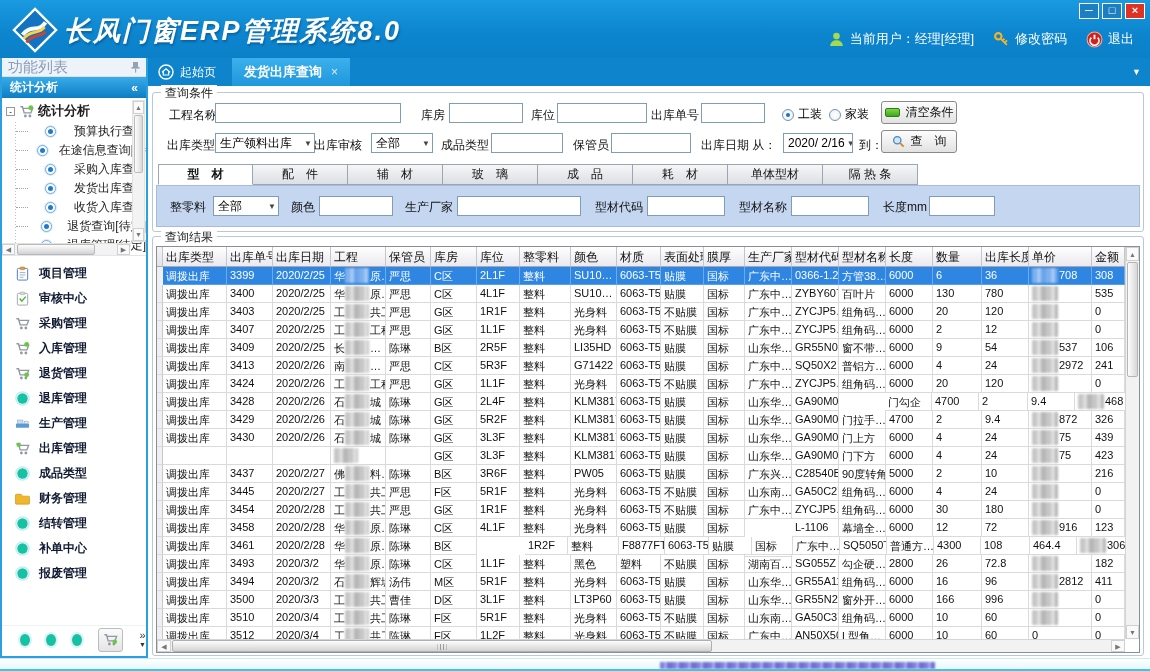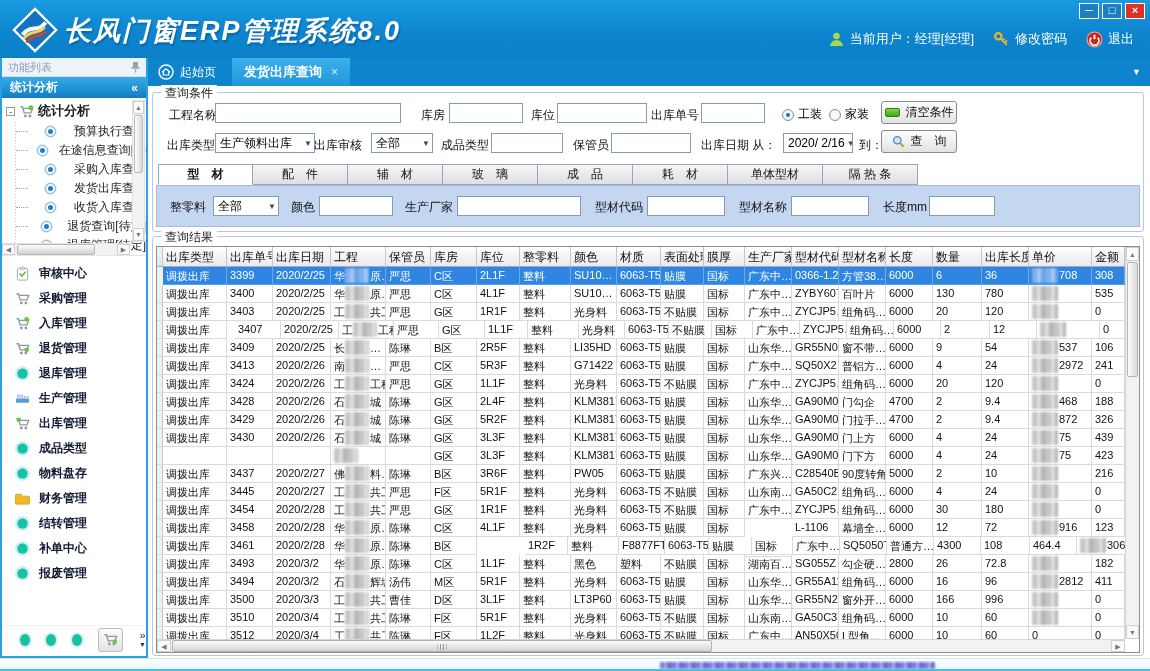--- a/index.html
+++ b/index.html
@@ -18,21 +18,21 @@
   .win-btn.close { background:#e03224; }
   .userbar { position:absolute; top:30px; right:16px; display:flex; align-items:center; gap:7px;
     color:#fff; font-size:13px; white-space:nowrap; }
   .userbar .grp { display:flex; align-items:center; gap:5px; margin-left:12px; cursor:pointer; }
   .uicon { width:17px; height:17px; display:inline-block; }
 
   
   .sidebar { position:absolute; left:0; top:58px; width:148px; bottom:13px; background:#fff;
     border:2px solid #2aa0e0; border-top:none; }
   .func-bar { height:19px; background:#eef3fa; border-bottom:1px solid #d8e2ee; color:#8a9cb5;
-    font-size:11px; display:flex; align-items:center; justify-content:space-between; padding:0 6px; }
+    font-size:15px; display:flex; align-items:center; justify-content:space-between; padding:0 6px; }
   .section-bar { height:21px; background:linear-gradient(180deg,#38abe8,#0d7ec4); color:#fff;
     font-size:12px; font-weight:bold; display:flex; align-items:center; justify-content:space-between; padding:0 8px; }
   .tree { position:relative; height:158px; border-bottom:1px solid #e0e6ef; overflow:hidden; }
   .tree-root { display:flex; align-items:center; gap:4px; padding:4px 0 2px 4px; font-size:13px; font-weight:bold; color:#222; }
   .expand-box { width:9px; height:9px; border:1px solid #999; background:#fff; font-size:8px; line-height:7px; text-align:center; color:#555; }
   .tree-items { position:relative; padding-left:0;
     background:repeating-linear-gradient(180deg,#b9c2cc 0 1px,transparent 1px 3px);
     background-size:1px 100%; background-position:13px 0; background-repeat:no-repeat; }
   .tree-item { display:flex; align-items:center; height:19px; padding-left:14px; font-size:12px; color:#222;
     white-space:nowrap; cursor:pointer;justify-content:space-between; }
@@ -245,20 +245,28 @@
       </div>
       <div class="tree-hscroll">
         <span class="h-arrow">◀</span>
         <div class="tree-hthumb"></div>
         <span class="h-arrow" style="position:absolute;right:0;">▶</span>
       </div>
     </div>
     <div class="side-menu" id="side-menu">
         <div class="menu-item">
           <span class="micon"><svg viewBox="0 0 16 16">
+              <rect x="2.5" y="2.5" width="11" height="12.5" rx="1.2" fill="#fdfdff" stroke="#4a7ac0"></rect>
+              <rect x="5.5" y="1" width="5" height="3" rx="1" fill="#e8983c" stroke="#b87820" stroke-width=".5"></rect>
+              <path d="M5 7h6M5 9.5h6M5 12h4" stroke="#9ab0c8" stroke-width="1"></path>
+            </svg></span>
+          <span>项目管理</span>
+        </div>
+        <div class="menu-item">
+          <span class="micon"><svg viewBox="0 0 16 16">
               <rect x="2.5" y="2.5" width="11" height="12.5" rx="1.2" fill="#fff" stroke="#9aa4b0"></rect>
               <rect x="5.5" y="1" width="5" height="3" rx="1" fill="#cfd6dd" stroke="#9aa4b0" stroke-width=".5"></rect>
               <path d="M5 8l2.3 2.8L11.5 6" stroke="#57b43c" stroke-width="1.6" fill="none"></path>
             </svg></span>
           <span>审核中心</span>
         </div>
         <div class="menu-item">
           <span class="micon"><svg viewBox="0 0 16 16">
               <path d="M1.5 3h2.2l1.8 6.5h7.2l1.8-4.8H4.4" fill="none" stroke="#9298a2" stroke-width="1.5"></path>
               <circle cx="6.8" cy="12.8" r="1.5" fill="#9298a2"></circle>
@@ -307,27 +315,20 @@
               <circle cx="4" cy="4" r="2.4" fill="#67c93f"></circle>
             </svg></span>
           <span>出库管理</span>
         </div>
         <div class="menu-item">
           <span class="micon"><svg viewBox="0 0 16 16">
               <circle cx="8" cy="8" r="5.6" fill="#17c2a3"></circle>
               <circle cx="8" cy="8" r="7" fill="none" stroke="#c4ebf4" stroke-width="1.6"></circle>
             </svg></span>
           <span>成品类型</span>
-        </div>
-        <div class="menu-item">
-          <span class="micon"><svg viewBox="0 0 16 16">
-              <circle cx="8" cy="8" r="5.6" fill="#17c2a3"></circle>
-              <circle cx="8" cy="8" r="7" fill="none" stroke="#c4ebf4" stroke-width="1.6"></circle>
-            </svg></span>
-          <span>物料盘存</span>
         </div>
         <div class="menu-item">
           <span class="micon"><svg viewBox="0 0 16 16">
               <path d="M1.5 3.5h5l1.5 2h6.5a1 1 0 0 1 1 1V13a1 1 0 0 1-1 1h-13a1 1 0 0 1-1-1V4.5a1 1 0 0 1 1-1z" fill="#f2b62c" stroke="#c89018" stroke-width=".7"></path>
             </svg></span>
           <span>财务管理</span>
         </div>
         <div class="menu-item">
           <span class="micon"><svg viewBox="0 0 16 16">
               <circle cx="8" cy="8" r="5.6" fill="#17c2a3"></circle>
@@ -565,21 +566,21 @@
                 <div class="tcell" style="width: 47px;">组角码…</div>
                 <div class="tcell" style="width: 47px;">6000</div>
                 <div class="tcell" style="width: 49px;">20</div>
                 <div class="tcell" style="width: 47px;">120</div>
                 <div class="tcell" style="width: 63px;"><span class="blur-g" style="width: 26px;"></span><span></span></div>
                 <div class="tcell" style="flex: 1 1 0%;">0</div>
               </div>
               <div class="trow">
                 <div class="tcell ind" style="width: 6px;"></div>
                 <div class="tcell" style="width: 64px;">调拨出库</div>
-                <div class="tcell" style="width: 46px; margin-left: 8px;">3407</div>
+                <div class="tcell" style="width: 46px;">3407</div>
                 <div class="tcell" style="width: 58px;">2020/2/25</div>
                 <div class="tcell" style="width: 55px;"><span>工</span><span class="blur-g" style="width: 24px;"></span><span>工程</span></div>
                 <div class="tcell" style="width: 45px;">严思</div>
                 <div class="tcell" style="width: 46px;">G区</div>
                 <div class="tcell" style="width: 43px;">1L1F</div>
                 <div class="tcell" style="width: 51px;">整料</div>
                 <div class="tcell" style="width: 46px;">光身料</div>
                 <div class="tcell" style="width: 44px;">6063-T5</div>
                 <div class="tcell" style="width: 43px;">不贴膜</div>
                 <div class="tcell" style="width: 41px;">国标</div>
@@ -670,21 +671,21 @@
                 <div class="tcell" style="width: 45px;">陈琳</div>
                 <div class="tcell" style="width: 46px;">G区</div>
                 <div class="tcell" style="width: 43px;">2L4F</div>
                 <div class="tcell" style="width: 51px;">整料</div>
                 <div class="tcell" style="width: 46px;">KLM3817</div>
                 <div class="tcell" style="width: 44px;">6063-T5</div>
                 <div class="tcell" style="width: 43px;">贴膜</div>
                 <div class="tcell" style="width: 41px;">国标</div>
                 <div class="tcell" style="width: 47px;">山东华…</div>
                 <div class="tcell" style="width: 47px;">GA90M06.</div>
-                <div class="tcell" style="width: 47px;">门勾企</div>
+                <div class="tcell" style="width: 47px; margin-left: 46px;">门勾企</div>
                 <div class="tcell" style="width: 47px;">4700</div>
                 <div class="tcell" style="width: 49px;">2</div>
                 <div class="tcell" style="width: 47px;">9.4</div>
                 <div class="tcell" style="width: 63px;"><span class="blur-g" style="width: 26px;"></span><span>468</span></div>
                 <div class="tcell" style="flex: 1 1 0%;">188</div>
               </div>
               <div class="trow">
                 <div class="tcell ind" style="width: 6px;"></div>
                 <div class="tcell" style="width: 64px;">调拨出库</div>
                 <div class="tcell" style="width: 46px;">3429</div>

